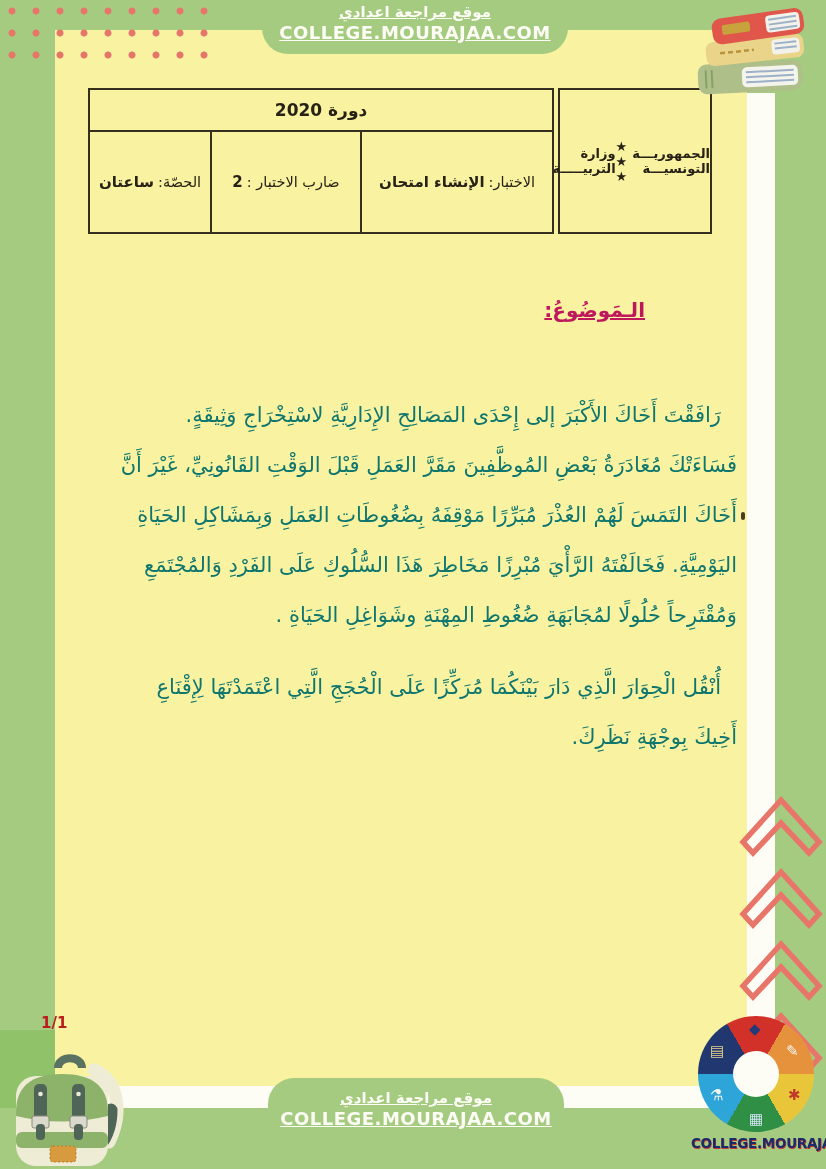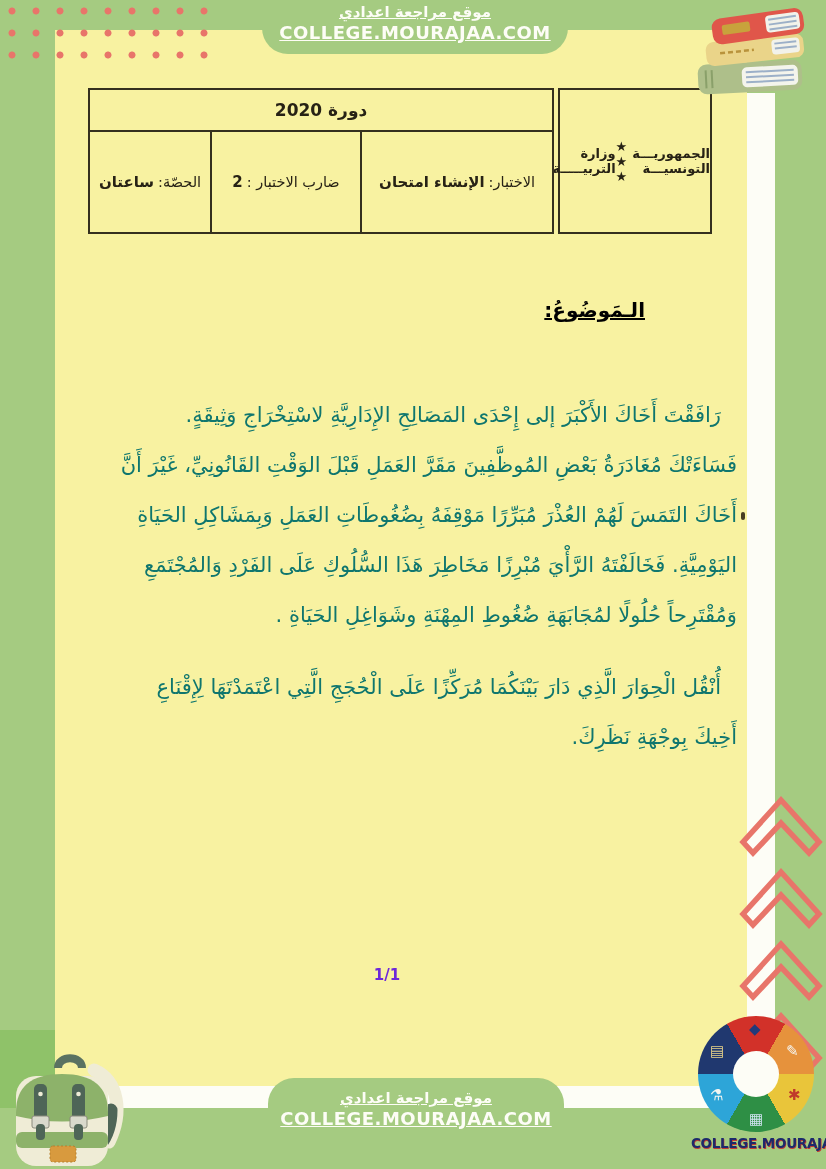--- a/index.html
+++ b/index.html
@@ -33,27 +33,27 @@
   .trow2{height:40px;border-bottom:2.5px solid #35301e;display:flex;align-items:center;justify-content:center;font-weight:bold;font-size:17px;}
   .trow3{flex:1;display:flex;direction:rtl;}
   .tcell{display:flex;align-items:center;justify-content:center;font-size:14.5px;gap:4px;}
   .tcell:not(:last-child){border-inline-end:2.5px solid #35301e;}
   .cell-subject{width:190px;}
   .cell-coef{width:148px;}
   .cell-duration{flex:1;}
   .bold{font-weight:bold;font-size:15px;}
 
   
-  .topic{position:absolute;right:102px;top:268px;font-size:20px;font-weight:bold;text-decoration:underline;color:#000000;direction:rtl;}
+  .topic{position:absolute;right:102px;top:268px;font-size:20px;font-weight:bold;text-decoration:underline;color:#be185d;direction:rtl;}
   .para{position:absolute;right:10px;left:30px;direction:rtl;font-size:21px;color:#0f766e;}
   .para1{top:360px;}
   .para2{top:632px;}
   .pline{height:50px;line-height:50px;text-align:right;white-space:nowrap;}
   .indent{padding-right:16px;}
-  .page-num{position:absolute;left:0;right:0;top:936px;text-align:center;font-weight:bold;font-size:15px;color:#6d28d9;transform:translateX(-14px);}
+  .page-num{position:absolute;left:0;right:0;top:984px;text-align:left;font-weight:bold;font-size:15px;color:#b91c1c;transform:translateX(-14px);}
 
   
   .chevrons{position:absolute;left:735px;top:790px;z-index:4;display:flex;flex-direction:column;}
   .chevrons svg{display:block;margin-bottom:-6px;}
 
   
   .footer-band{position:absolute;left:0;top:1108px;width:826px;height:61px;background:#a5cb81;z-index:5;}
   .bottom-tab{position:absolute;left:268px;top:1078px;width:296px;height:91px;background:#a5cb81;
     border-radius:26px 26px 0 0;z-index:5;text-align:center;color:#fdfdf6;padding-top:8px;box-sizing:border-box;}
   .backpack{position:absolute;left:6px;top:1050px;z-index:6;}

